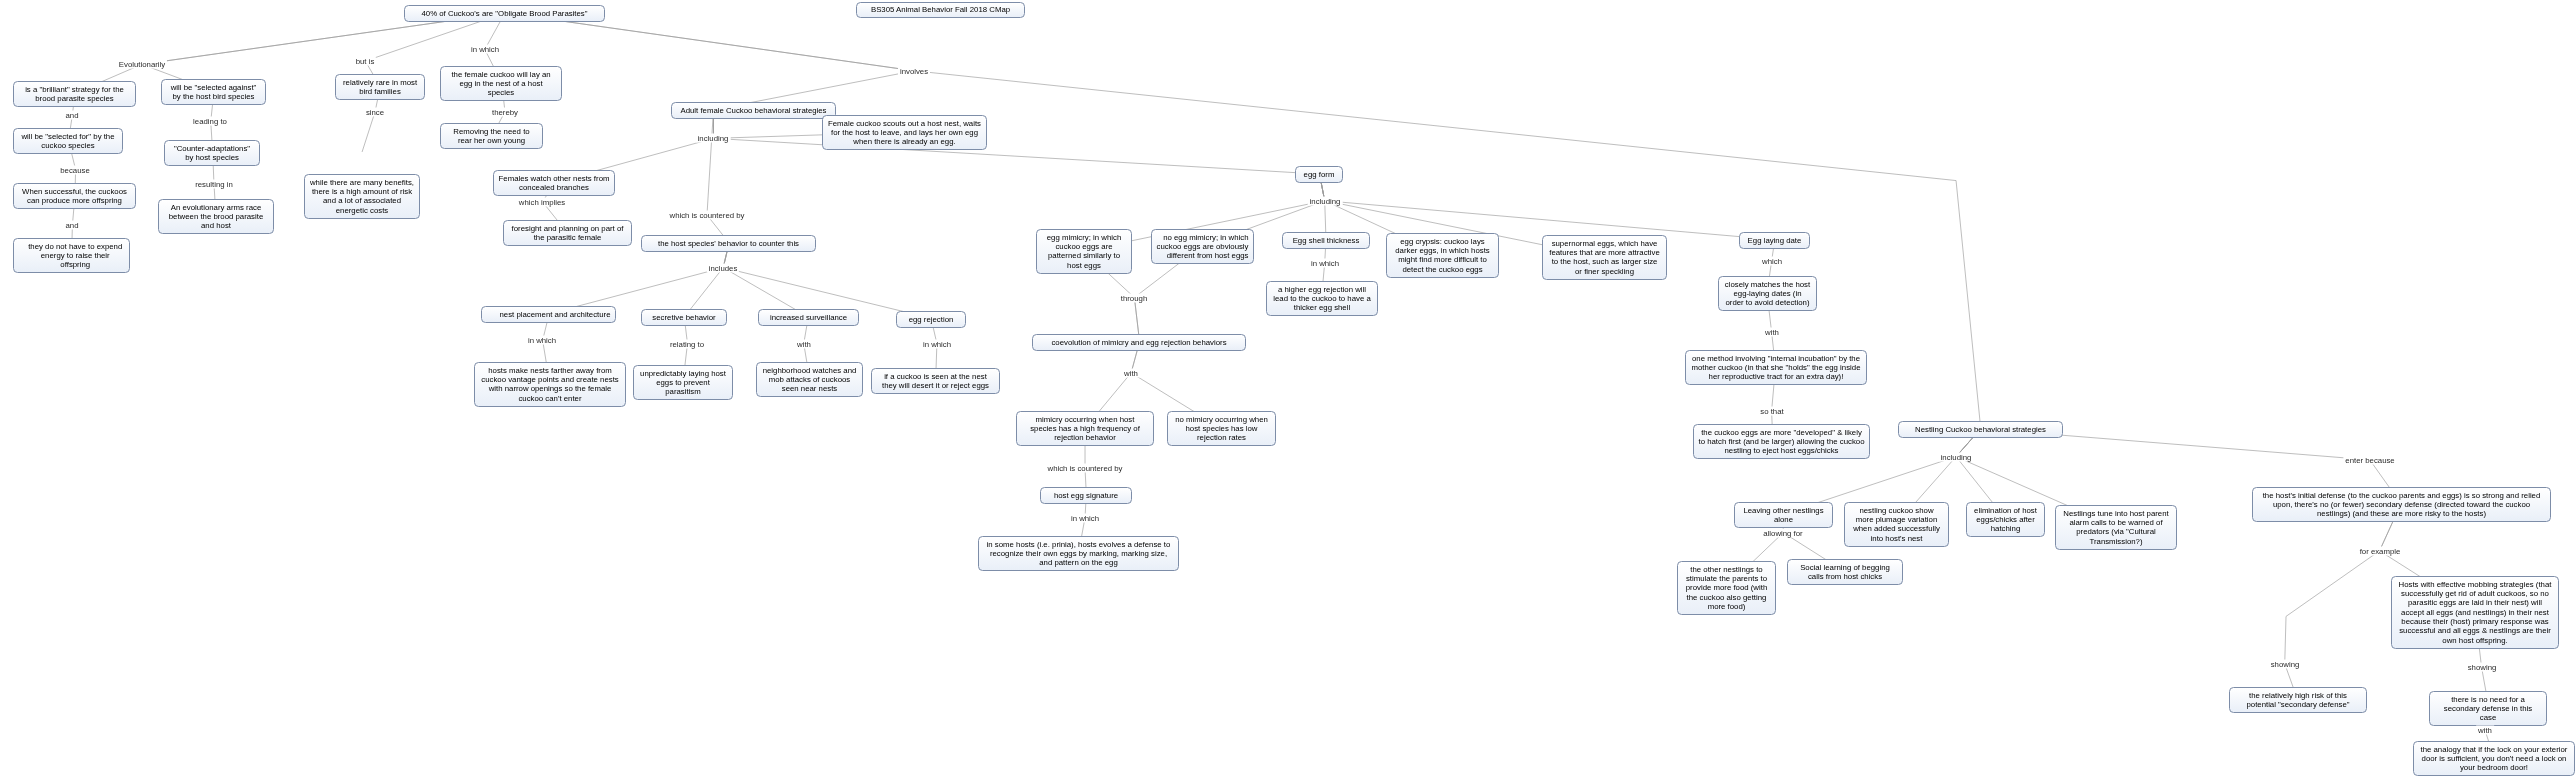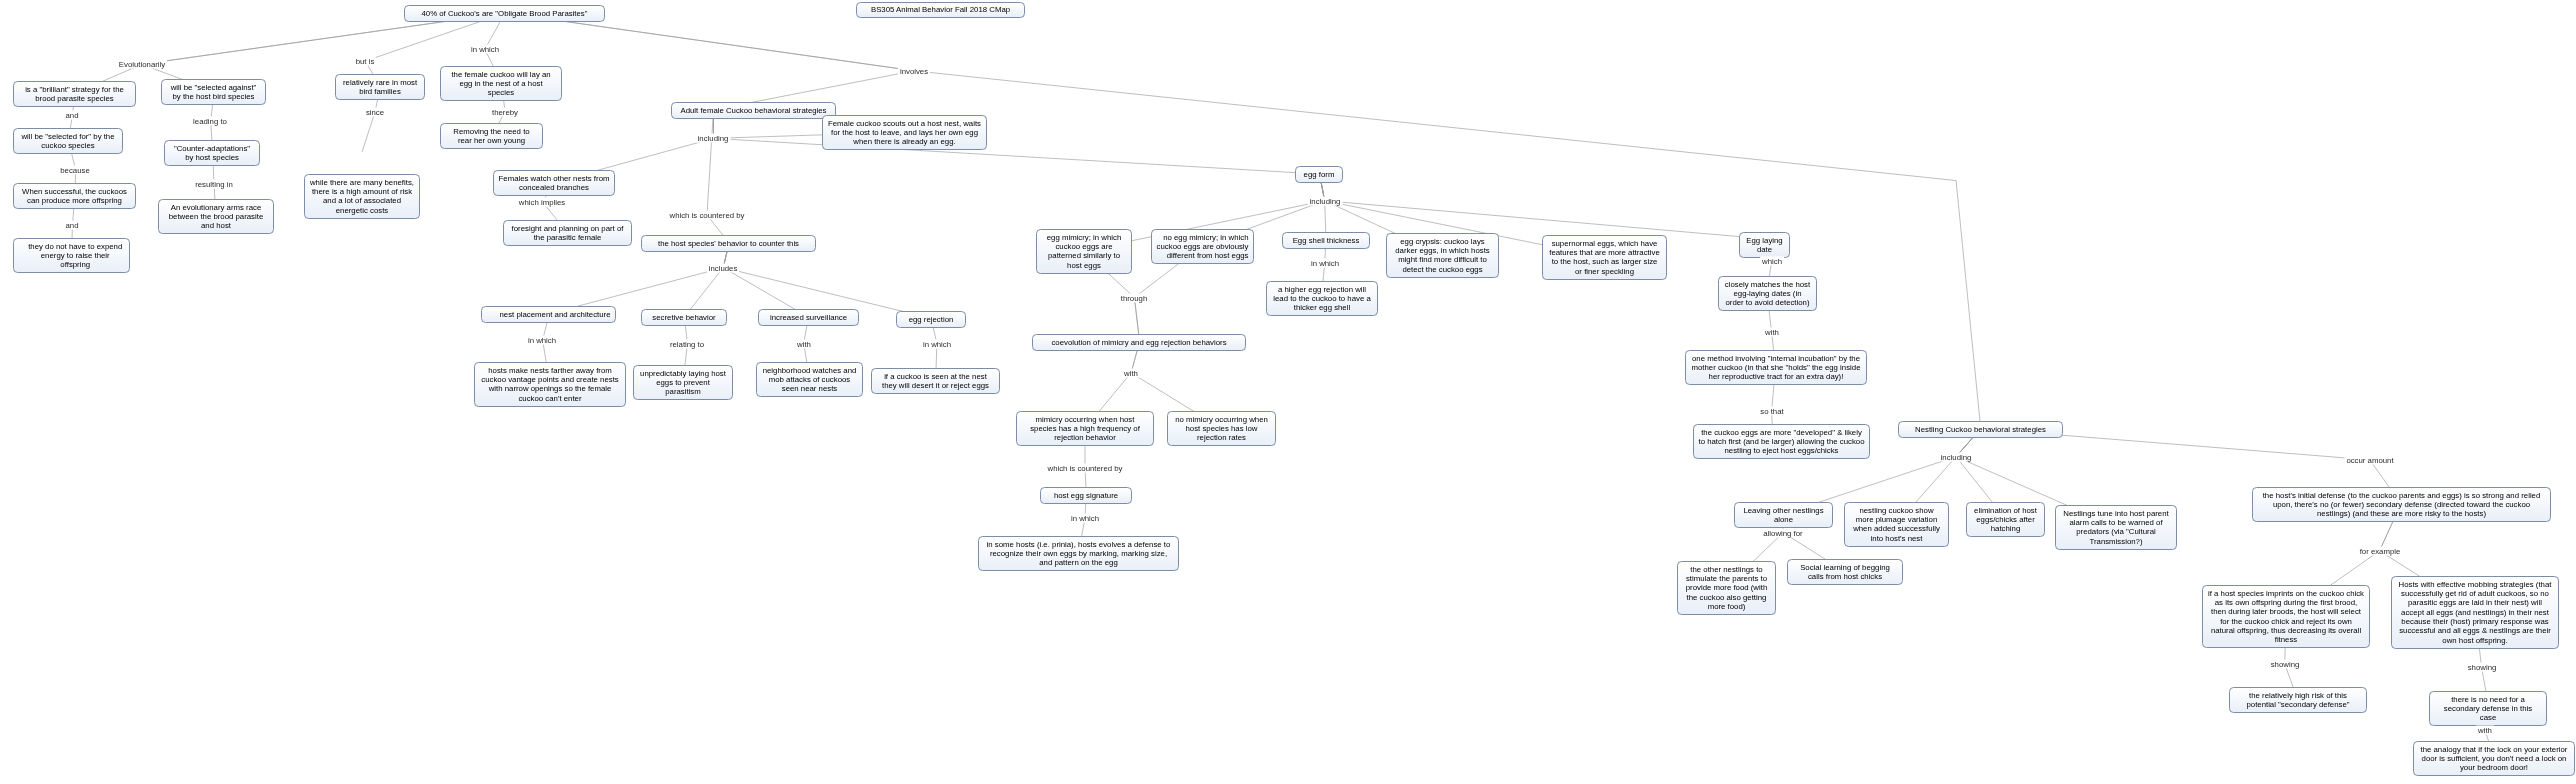--- a/index.html
+++ b/index.html
@@ -134,39 +134,38 @@
     <div class="node" id="n-nests-far" style="left: 474px; top: 362px; width: 152px;">hosts make nests farther away from cuckoo vantage points and create nests with narrow openings so the female cuckoo can't enter</div>
     <div class="node" id="n-unpredictable" style="left: 633px; top: 365px; width: 100px;">unpredictably laying host eggs to prevent parasitism</div>
     <div class="node" id="n-neighborhood" style="left: 756px; top: 362px; width: 107px;">neighborhood watches and mob attacks of cuckoos seen near nests</div>
     <div class="node" id="n-desert" style="left: 871px; top: 368px; width: 129px;">if a cuckoo is seen at the nest they will desert it or reject eggs</div>
     <div class="node" id="n-egg-form" style="left: 1295px; top: 166px; width: 48px;">egg form</div>
     <div class="node" id="n-egg-mimicry" style="left: 1036px; top: 229px; width: 96px;">egg mimicry; in which cuckoo eggs are patterned similarly to host eggs</div>
     <div class="node" id="n-no-mimicry" style="left: 1151px; top: 229px; width: 103px; text-align: right;">no egg mimicry; in which cuckoo eggs are obviously different from host eggs</div>
     <div class="node" id="n-shell-thickness" style="left: 1282px; top: 232px; width: 88px;">Egg shell thickness</div>
     <div class="node" id="n-crypsis" style="left: 1386px; top: 233px; width: 113px;">egg crypsis: cuckoo lays darker eggs, in which hosts might find more difficult to detect the cuckoo eggs</div>
     <div class="node" id="n-supernormal" style="left: 1542px; top: 235px; width: 125px;">supernormal eggs, which have features that are more attractive to the host, such as larger size or finer speckling</div>
-    <div class="node" id="n-laying-date" style="left: 1739px; top: 232px; width: 51px; text-align: center;">Egg laying date</div>
+    <div class="node" id="n-laying-date" style="left: 1739px; top: 232px; width: 71px; text-align: center;">Egg laying date</div>
     <div class="node" id="n-thicker-shell" style="left: 1266px; top: 281px; width: 112px;">a higher egg rejection will lead to the cuckoo to have a thicker egg shell</div>
     <div class="node" id="n-coevolution" style="left: 1032px; top: 334px; width: 214px;">coevolution of mimicry and egg rejection behaviors</div>
     <div class="node" id="n-mimicry-high" style="left: 1016px; top: 411px; width: 138px;">mimicry occurring when host species has a high frequency of rejection behavior</div>
     <div class="node" id="n-no-mimicry-low" style="left: 1167px; top: 411px; width: 109px;">no mimicry occurring when host species has low rejection rates</div>
     <div class="node" id="n-egg-signature" style="left: 1040px; top: 487px; width: 92px;">host egg signature</div>
     <div class="node" id="n-prinia" style="left: 978px; top: 536px; width: 201px;">in some hosts (i.e. prinia), hosts evolves a defense to recognize their own eggs by marking, marking size, and pattern on the egg</div>
     <div class="node" id="n-matches-date" style="left: 1718px; top: 276px; width: 99px;">closely matches the host egg-laying dates (in order to avoid detection)</div>
     <div class="node" id="n-internal-incubation" style="left: 1685px; top: 350px; width: 182px;">one method involving "internal incubation" by the mother cuckoo (in that she "holds" the egg inside her reproductive tract for an extra day)!</div>
     <div class="node" id="n-developed" style="left: 1685px; top: 424px; width: 177px; margin-left: 8px;">the cuckoo eggs are more "developed" &amp; likely to hatch first (and be larger) allowing the cuckoo nestling to eject host eggs/chicks</div>
     <div class="node" id="n-nestling-strategies" style="left: 1898px; top: 421px; width: 165px;">Nestling Cuckoo behavioral strategies</div>
     <div class="node" id="n-leaving-alone" style="left: 1734px; top: 502px; width: 99px;">Leaving other nestlings alone</div>
     <div class="node" id="n-plumage" style="left: 1844px; top: 502px; width: 105px;">nestling cuckoo show more plumage variation when added successfully into host's nest</div>
     <div class="node" id="n-elimination" style="left: 1966px; top: 502px; width: 79px;">elimination of host eggs/chicks after hatching</div>
     <div class="node" id="n-tune-in" style="left: 2055px; top: 505px; width: 122px;">Nestlings tune into host parent alarm calls to be warned of predators (via "Cultural Transmission?)</div>
     <div class="node" id="n-initial-defense" style="left: 2252px; top: 487px; width: 299px;">the host's initial defense (to the cuckoo parents and eggs) is so strong and relied upon, there's no (or fewer) secondary defense (directed toward the cuckoo nestlings) (and these are more risky to the hosts)</div>
     <div class="node" id="n-stimulate" style="left: 1677px; top: 561px; width: 99px;">the other nestlings to stimulate the parents to provide more food (with the cuckoo also getting more food)</div>
     <div class="node" id="n-social-learning" style="left: 1787px; top: 559px; width: 116px;">Social learning of begging calls from host chicks</div>
-    <div class="node" id="n-imprints" style="left: 2202px; top: 585px; width: 168px;">if a host species imprints on the cuckoo chick as its own offspring during the first brood, then during later broods, the host will select for the cuckoo chick and reject its own natural offspring, thus decreasing its overall fitness</div>
     <div class="node" id="n-mobbing" style="left: 2391px; top: 576px; width: 168px;">Hosts with effective mobbing strategies (that successfully get rid of adult cuckoos, so no parasitic eggs are laid in their nest) will accept all eggs (and nestlings) in their nest because their (host) primary response was successful and all eggs &amp; nestlings are their own host offspring.</div>
     <div class="node" id="n-high-risk" style="left: 2229px; top: 687px; width: 138px;">the relatively high risk of this potential "secondary defense"</div>
     <div class="node" id="n-no-need" style="left: 2429px; top: 691px; width: 118px;">there is no need for a secondary defense in this case</div>
     <div class="node" id="n-lock-analogy" style="left: 2413px; top: 741px; width: 162px;">the analogy that if the lock on your exterior door is sufficient, you don't need a lock on your bedroom door!</div>
     <span class="link-label" id="n-lbl-evolutionarily" style="left: 142px; top: 64px;">Evolutionarily</span>
     <span class="link-label" id="n-lbl-and-1" style="left: 72px; top: 115px;">and</span>
     <span class="link-label" id="n-lbl-because" style="left: 75px; top: 170px;">because</span>
     <span class="link-label" id="n-lbl-and-2" style="left: 72px; top: 225px;">and</span>
     <span class="link-label" id="n-lbl-leading-to" style="left: 210px; top: 121px;">leading to</span>
     <span class="link-label" id="n-lbl-resulting-in" style="left: 214px; top: 184px;">resulting in</span>
@@ -186,20 +185,20 @@
     <span class="link-label" id="n-lbl-including-2" style="left: 1325px; top: 201px;">including</span>
     <span class="link-label" id="n-lbl-through" style="left: 1134px; top: 298px;">through</span>
     <span class="link-label" id="n-lbl-with-2" style="left: 1131px; top: 373px;">with</span>
     <span class="link-label" id="n-lbl-which-countered-2" style="left: 1085px; top: 468px;">which is countered by</span>
     <span class="link-label" id="n-lbl-in-which-4" style="left: 1085px; top: 518px;">in which</span>
     <span class="link-label" id="n-lbl-in-which-5" style="left: 1325px; top: 263px;">in which</span>
     <span class="link-label" id="n-lbl-which-2" style="left: 1772px; top: 261px;">which</span>
     <span class="link-label" id="n-lbl-with-3" style="left: 1772px; top: 332px;">with</span>
     <span class="link-label" id="n-lbl-so-that" style="left: 1772px; top: 411px;">so that</span>
     <span class="link-label" id="n-lbl-including-3" style="left: 1956px; top: 457px;">including</span>
-    <span class="link-label" id="n-lbl-occur-because" style="left: 2370px; top: 460px;">occur amount</span>
+    <span class="link-label" id="n-lbl-occur-because" style="left: 2370px; top: 460px;">enter because</span>
     <span class="link-label" id="n-lbl-allowing-for" style="left: 1783px; top: 533px;">allowing for</span>
     <span class="link-label" id="n-lbl-for-example" style="left: 2380px; top: 551px;">for example</span>
     <span class="link-label" id="n-lbl-showing-1" style="left: 2285px; top: 664px;">showing</span>
     <span class="link-label" id="n-lbl-showing-2" style="left: 2482px; top: 667px;">showing</span>
     <span class="link-label" id="n-lbl-with-4" style="left: 2485px; top: 730px;">with</span>
   </div>
 
 
 </body></html>

